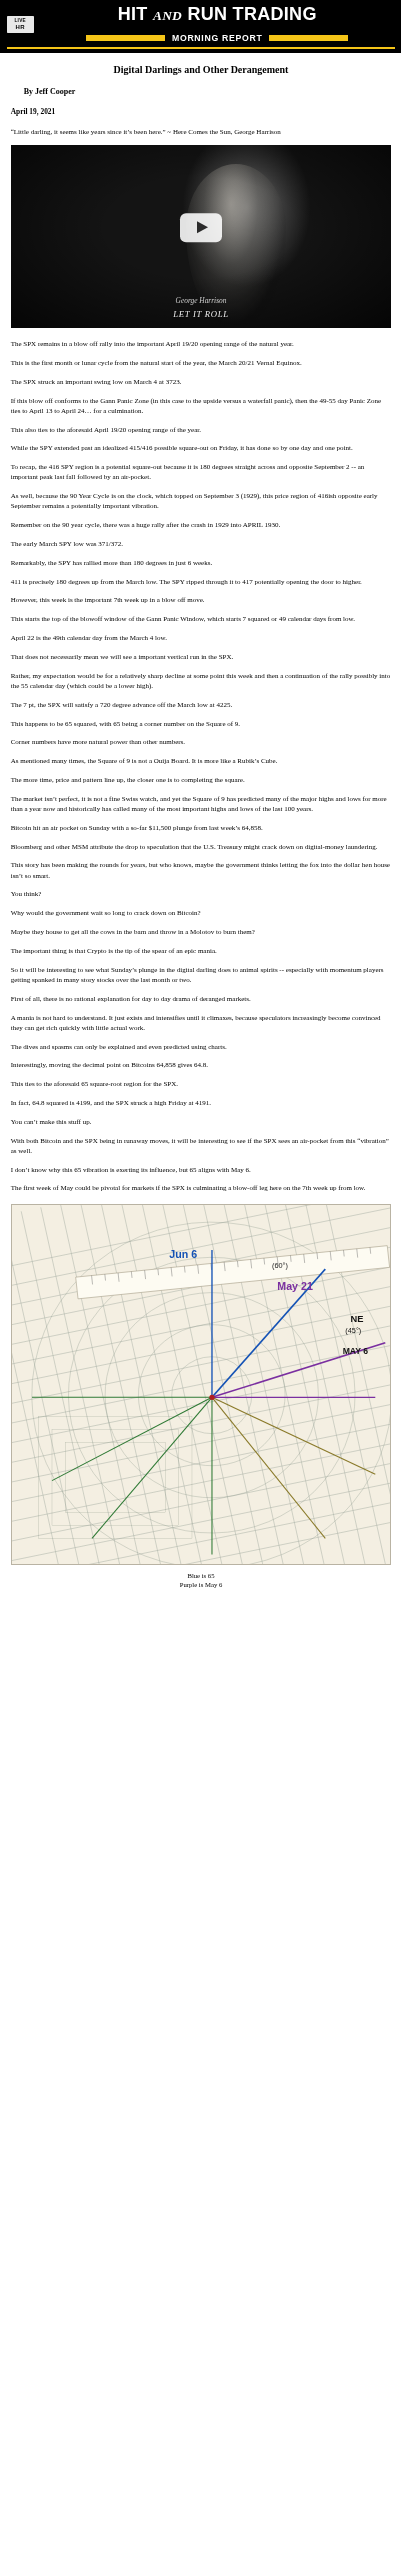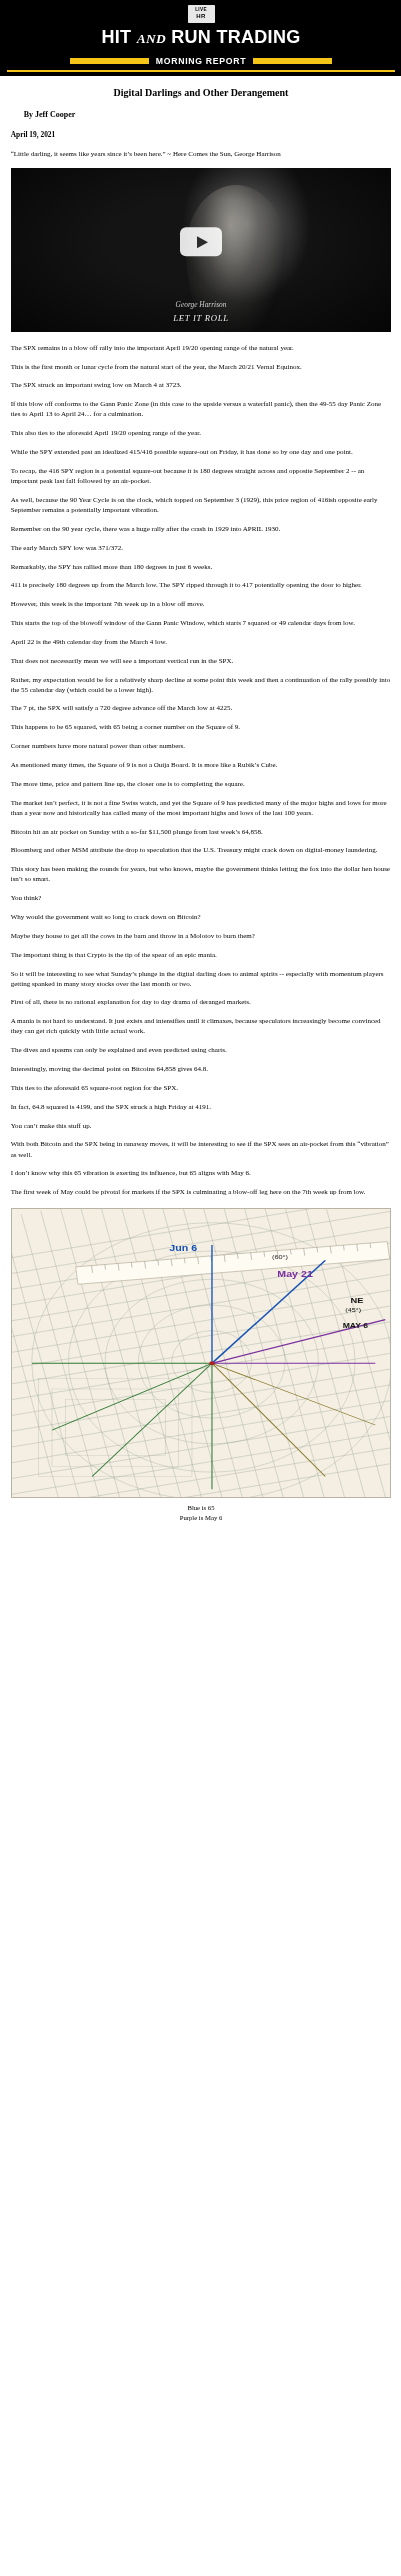--- a/index.html
+++ b/index.html
@@ -21,21 +21,20 @@
   
   .masthead {
     background: #000000;
     padding: 5.4px 6.7px 4px 6.7px;
     box-sizing: border-box;
   }
   .masthead-row {
     display: flex;
     align-items: center;
     gap: 5.4px;
-    flex-direction: column;
   }
   .logo-box {
     width: 27px;
     height: 17.4px;
     background: #e8e8e8;
     color: #000;
     font-family: "Liberation Sans", sans-serif;
     font-size: 5.4px;
     font-weight: bold;
     display: flex;
@@ -126,21 +125,21 @@
   p.body {
     font-size: 7px;
     line-height: 1.45;
     margin: 0 0 8.7px 0;
     text-align: left;
   }
   
   .media {
     position: relative;
     width: 100%;
-    height: 164px;
+    height: 183px;
     background: #15803d;
     margin: 2.7px 0 10.7px 0;
     overflow: hidden;
   }
   .media-photo {
     position: absolute;
     inset: 0;
     background:
       radial-gradient(ellipse 80px 100px at 62% 34%, #6e6e6e 0%, #3a3a3a 45%, #141414 80%),
       radial-gradient(ellipse 147px 127px at 30% 60%, #2a2a2a 0%, #0d0d0d 75%),
@@ -205,21 +204,21 @@
     font-style: italic;
     font-size: 7.4px;
     opacity: 0.85;
   }
   
   .chart-block {
     margin: 10.7px 0 4px 0;
   }
   .chart-frame {
     width: 100%;
-    height: 290px;
+    height: 361px;
     background: #f4efe2;
     border: 0.7px solid #b9b3a3;
     position: relative;
     overflow: hidden;
     box-sizing: border-box;
   }
   .chart-caption {
     text-align: center;
     font-size: 6.7px;
     line-height: 1.4;

